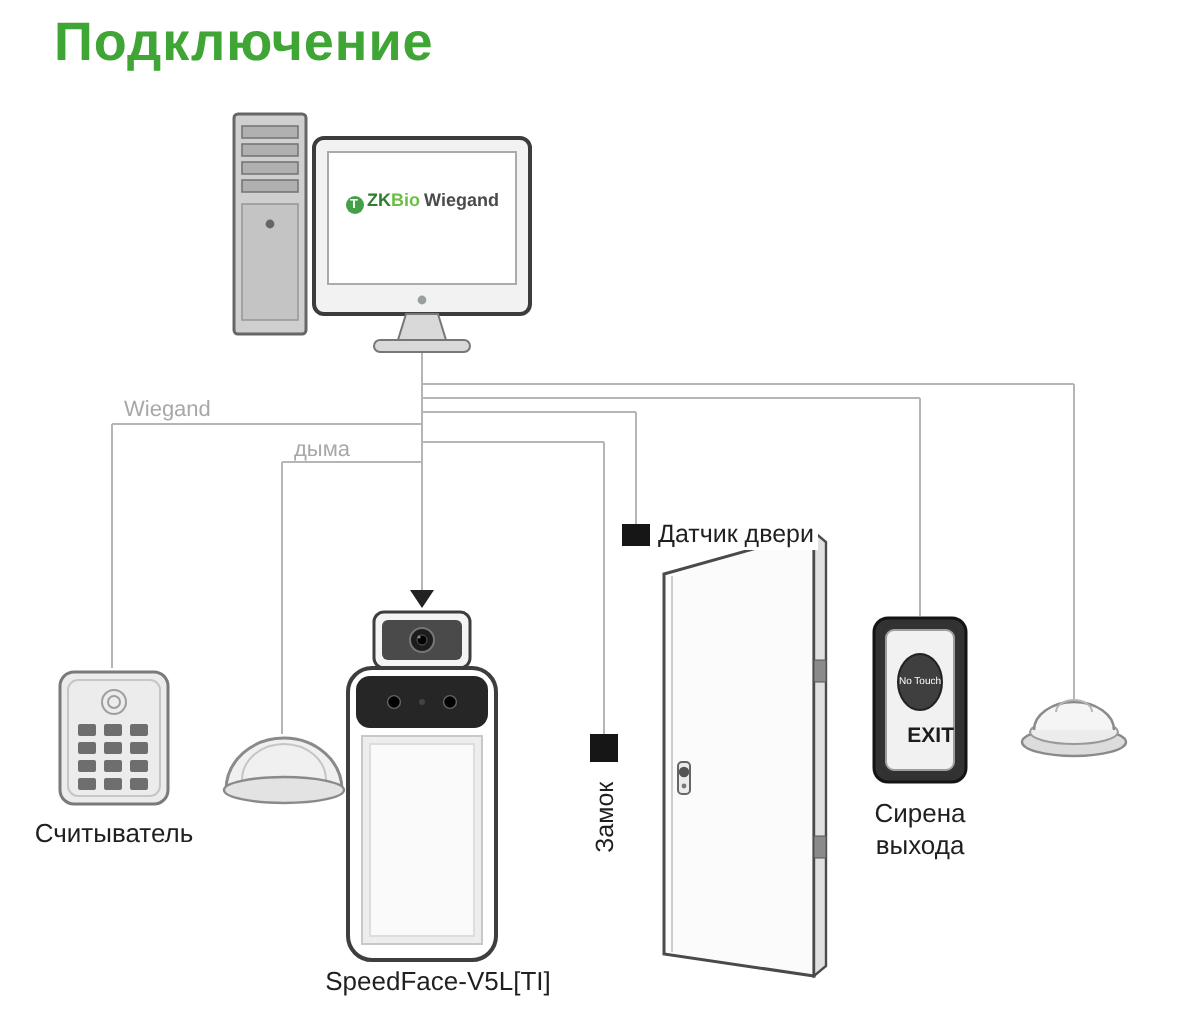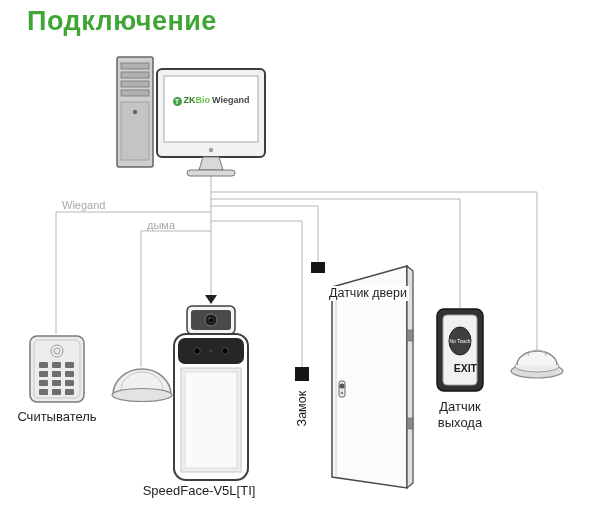--- a/index.html
+++ b/index.html
@@ -8,21 +8,21 @@
     font-family:"Liberation Sans",sans-serif;
   }
   .canvas svg{position:absolute;left:0;top:0;}
   .title{
     position:absolute;left:27px;top:6px;
     font-size:27px;font-weight:bold;color:#3fa535;letter-spacing:0.5px;
   }
   .lbl{position:absolute;color:#1f1f1f;font-size:13px;line-height:1.22;}
   .lbl--center{text-align:center;}
   .lbl--wire{font-size:11px;color:#a8a8a8;}
-  .lbl--door-sensor{font-size:12.5px;background:#fff;padding:0 2px;margin-top:26px;}
+  .lbl--door-sensor{font-size:12.5px;background:#fff;padding:0 2px;}
   .lbl--lock{
     width:44px;text-align:center;font-size:12.5px;
     transform:rotate(-90deg);transform-origin:center center;
   }
   .lbl--exit-face{font-weight:bold;font-size:10.5px;color:#1c1c1c;text-align:right;}
   .lbl--notouch{font-size:5px;color:#ffffff;}
   .screen-logo{
     position:absolute;left:164px;top:95px;width:94px;text-align:center;
     font-size:9px;font-weight:bold;white-space:nowrap;
   }
@@ -145,21 +145,21 @@
   </svg>
 
   <div class="screen-logo">
     <span class="logo-dot">T</span><span class="logo-zk">ZK</span><span class="logo-bio">Bio</span><span class="logo-access">Wiegand</span>
   </div>
 
   <div class="lbl lbl--wire" style="left:62px;top:199px;">Wiegand</div>
   <div class="lbl lbl--wire" style="left:147px;top:219px;">дыма</div>
 
   <div class="lbl lbl--center" style="left:14px;top:409px;width:86px;">Считыватель</div>
-  <div class="lbl lbl--center" style="left:134px;top:483px;width:130px;">SpeedFace-V5L[TI]</div>
+  <div class="lbl lbl--center" style="left:154px;top:483px;width:130px;">SpeedFace-V5L[TI]</div>
   <div class="lbl lbl--door-sensor" style="left:327px;top:260px;">Датчик двери</div>
   <div class="lbl lbl--lock" style="left:281px;top:401px;">Замок</div>
-  <div class="lbl lbl--center" style="left:430px;top:399px;width:60px;">Датчик выхода</div>
+  <div class="lbl lbl--center" style="left:430px;top:399px;width:60px;">Сирена выхода</div>
 
   <div class="lbl lbl--notouch lbl--center" style="left:448px;top:338px;width:24px;">No Touch</div>
   <div class="lbl lbl--exit-face lbl--center" style="left:443px;top:362px;width:34px;">EXIT</div>
 
 </div>
 
 </body></html>

